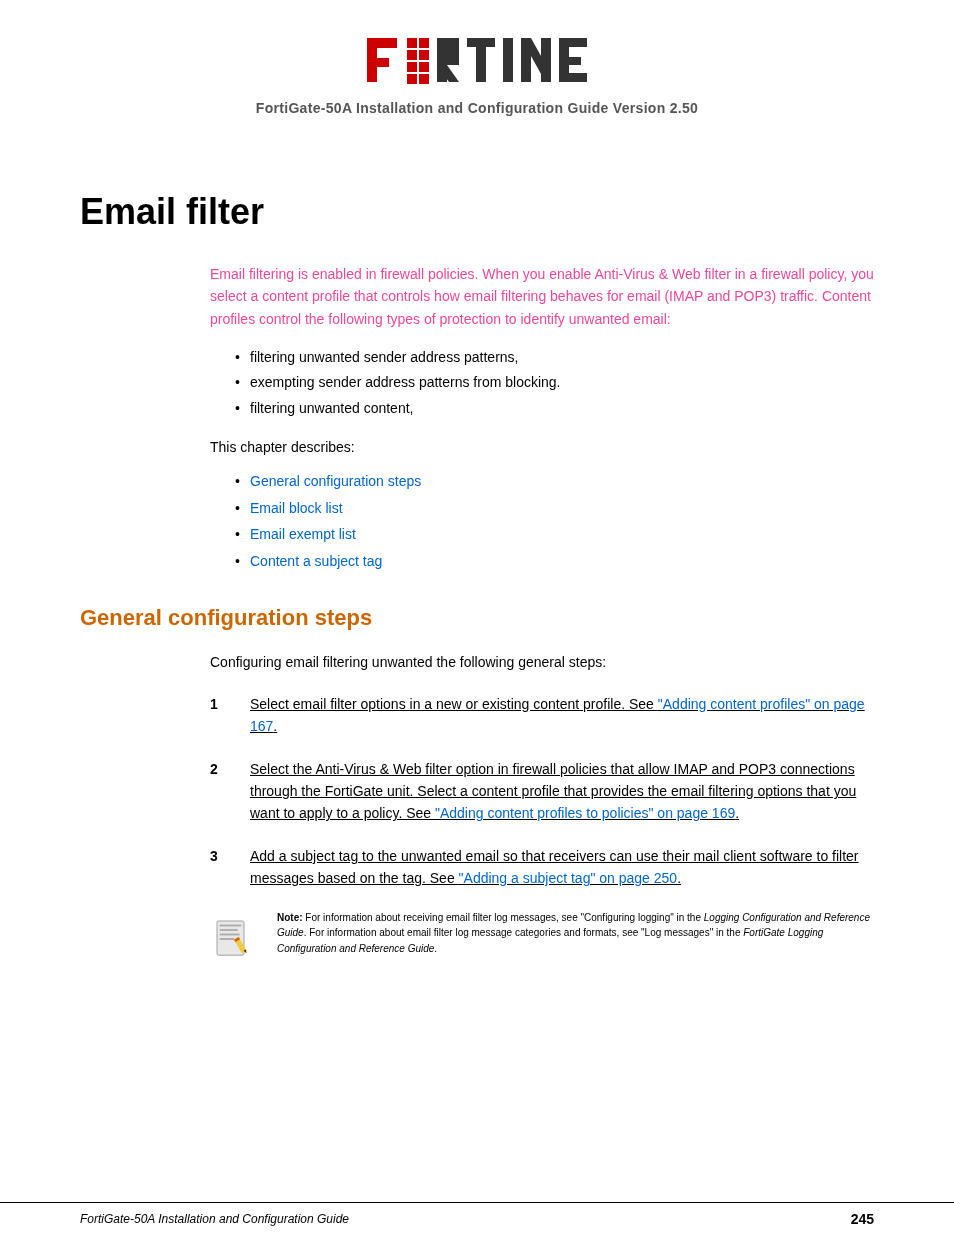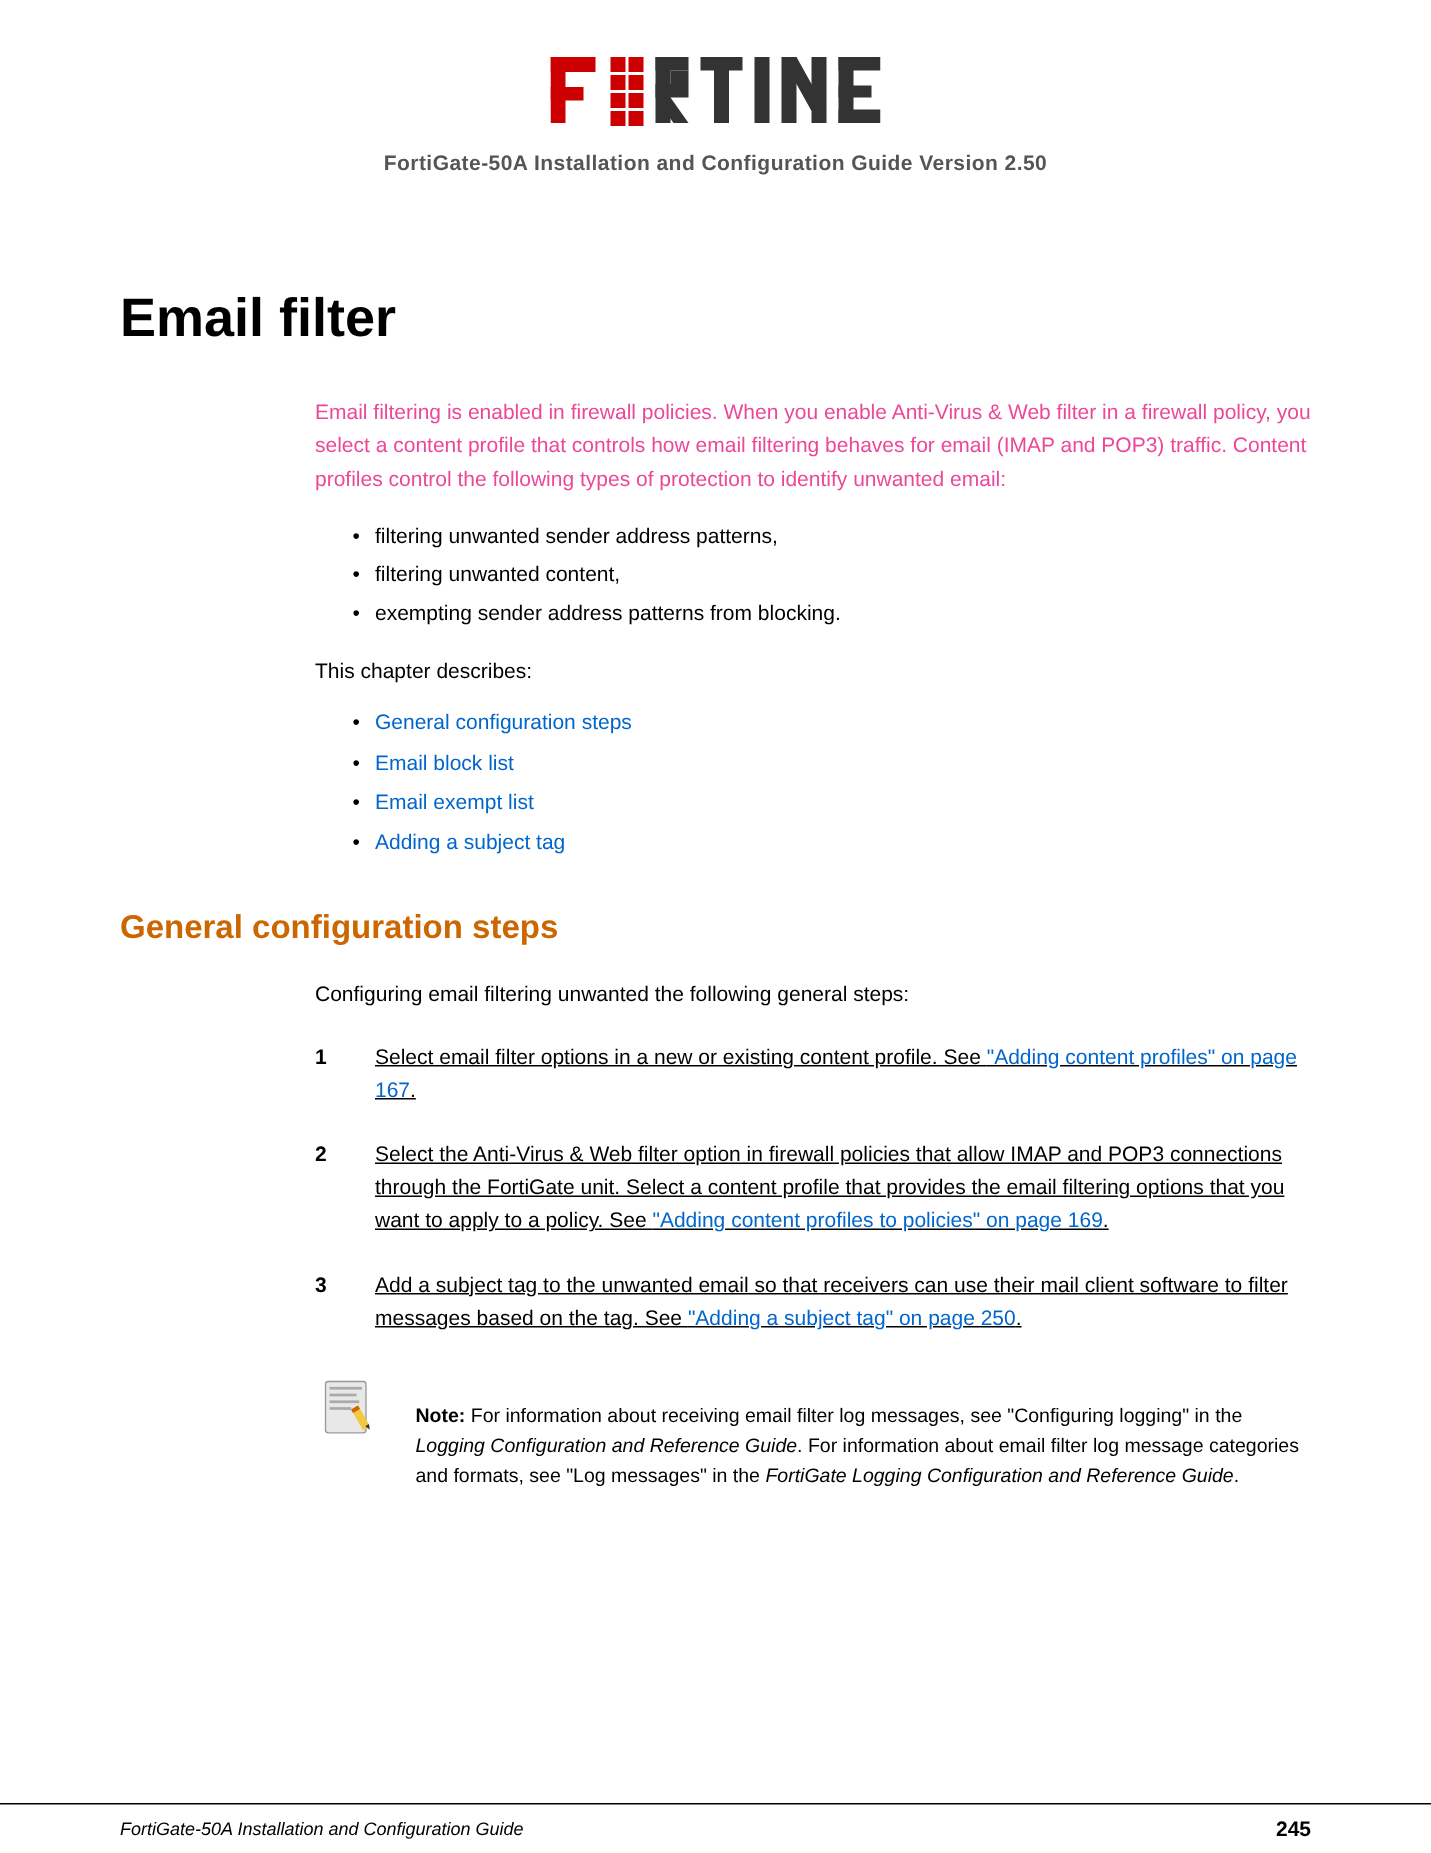--- a/index.html
+++ b/index.html
@@ -176,24 +176,23 @@
       margin-right: 12px;
       margin-top: 2px;
     }
 
     .note-icon svg {
       width: 50px;
       height: 45px;
     }
 
     .note-text {
-      font-size: 13px;
+      font-size: 10px;
       line-height: 1.55;
       color: #000000;
-      margin-top: 24px;
     }
 
     .note-text strong {
       font-weight: bold;
     }
 
     .note-text em {
       font-style: italic;
     }
 
@@ -283,31 +282,31 @@
   </div>
 
   <div class="content">
 
     <h1 class="page-title">Email filter</h1>
 
     <p class="intro-text">Email filtering is enabled in firewall policies. When you enable Anti-Virus &amp; Web filter in a firewall policy, you select a content profile that controls how email filtering behaves for email (IMAP and POP3) traffic. Content profiles control the following types of protection to identify unwanted email:</p>
 
     <ul class="bullet-list">
       <li>filtering unwanted sender address patterns,</li>
+      <li>exempting sender address patterns from blocking.</li>
       <li>filtering unwanted content,</li>
-      <li>exempting sender address patterns from blocking.</li>
     </ul>
 
     <p class="chapter-text">This chapter describes:</p>
 
     <ul class="link-list">
       <li><a href="#">General configuration steps</a></li>
       <li><a href="#">Email block list</a></li>
       <li><a href="#">Email exempt list</a></li>
-      <li><a href="#">Adding a subject tag</a></li>
+      <li><a href="#">Content a subject tag</a></li>
     </ul>
 
     <h2 class="section-heading">General configuration steps</h2>
 
     <div class="steps-block">
       <p class="step-intro">Configuring email filtering unwanted the following general steps:</p>
 
       <ol class="numbered-steps">
         <li>
           <span class="step-number">1</span>

